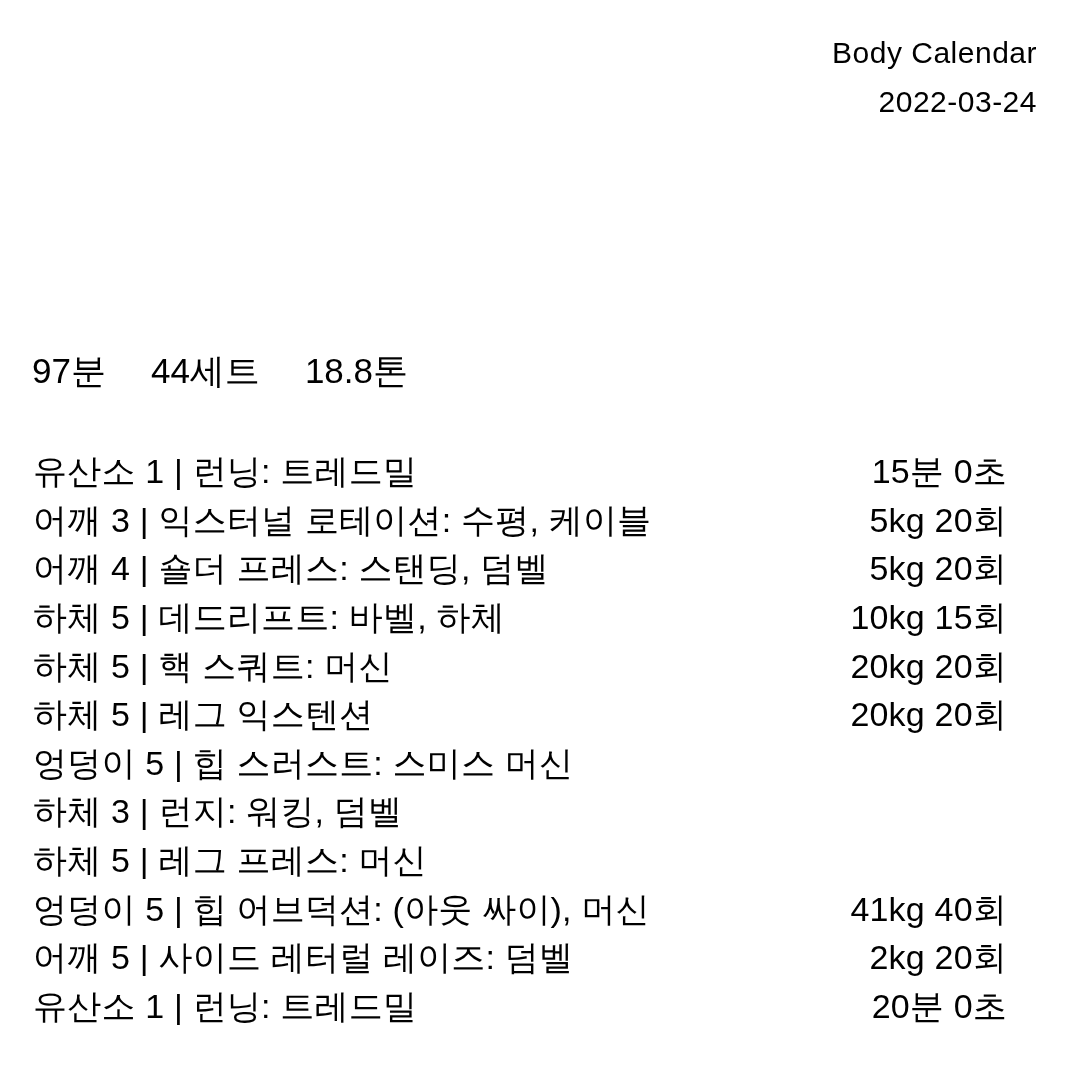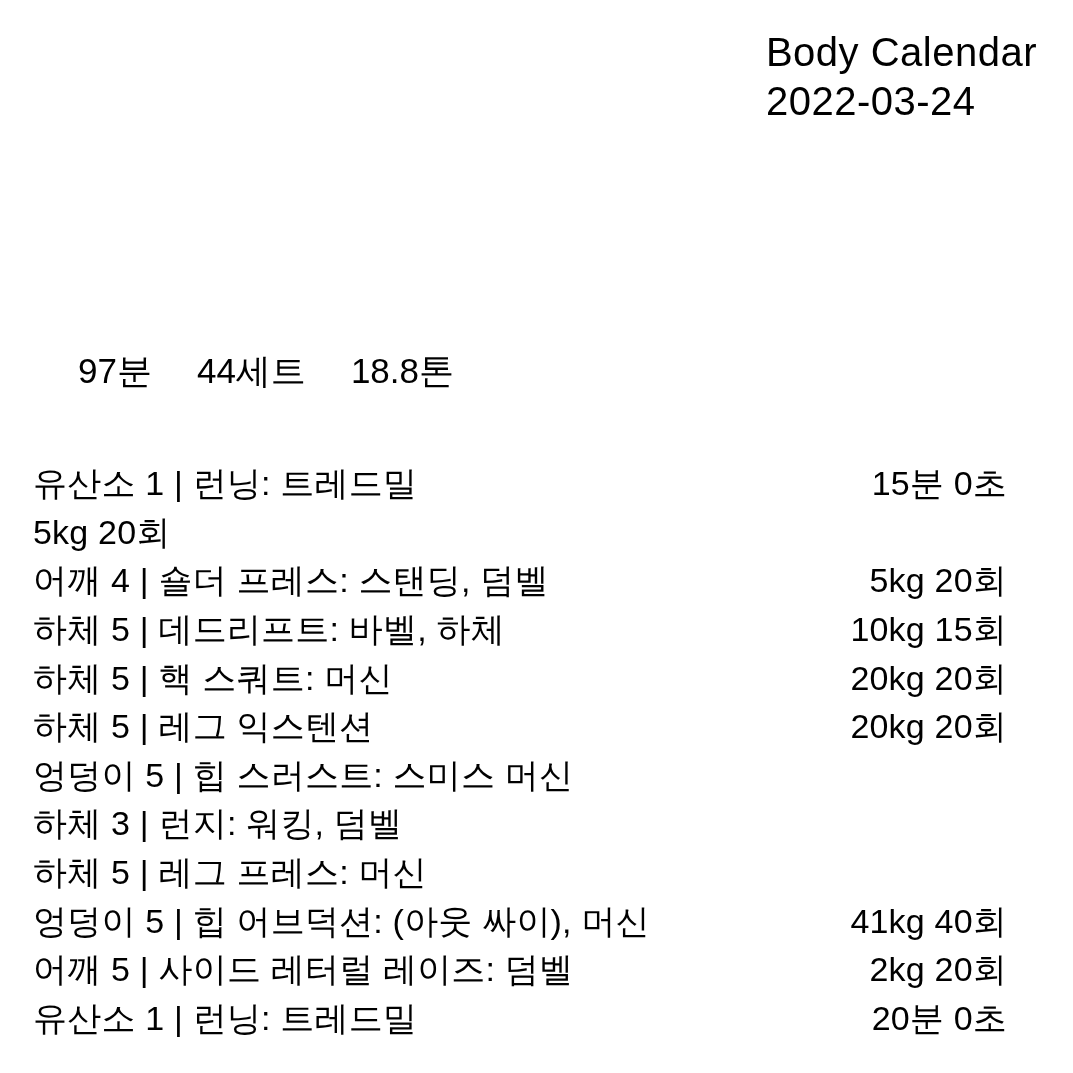--- a/index.html
+++ b/index.html
@@ -14,42 +14,41 @@
     color: #000000;
     font-family: "Liberation Sans", "DejaVu Sans", sans-serif;
     overflow: hidden;
     -webkit-font-smoothing: antialiased;
   }
 
   .header {
     position: absolute;
     top: 28px;
     right: 36px;
-    text-align: left;
-    font-size: 40px;
+    text-align: right;
+    font-size: 30px;
     line-height: 49px;
     font-weight: 400;
     letter-spacing: 0.5px;
   }
 
   .summary {
     position: absolute;
     top: 347px;
     left: 32px;
     display: flex;
     gap: 45px;
     font-size: 35px;
     line-height: 48px;
     font-weight: 400;
-    margin-left: 46px;
   }
 
   .list {
     position: absolute;
-    top: 460px;
+    top: 448px;
     left: 33px;
     right: 66px;
   }
   .row {
     height: 48.6px;
     display: flex;
     justify-content: space-between;
     align-items: center;
     font-size: 34px;
     font-weight: 400;
@@ -77,20 +76,21 @@
   <span>18.8톤</span>
 </div>
 
 <div class="list" id="workout-list">
   <div class="row">
     <span class="row-name">유산소 1 | 런닝: 트레드밀</span>
     <span class="row-value">15분 0초</span>
   </div>
 
   <div class="row">
+    <span class="row-name">어깨 3 | 익스터널 로테이션: 수평, 케이블</span>
     <span class="row-value">5kg 20회</span>
   </div>
 
   <div class="row">
     <span class="row-name">어깨 4 | 숄더 프레스: 스탠딩, 덤벨</span>
     <span class="row-value">5kg 20회</span>
   </div>
 
   <div class="row">
     <span class="row-name">하체 5 | 데드리프트: 바벨, 하체</span>

